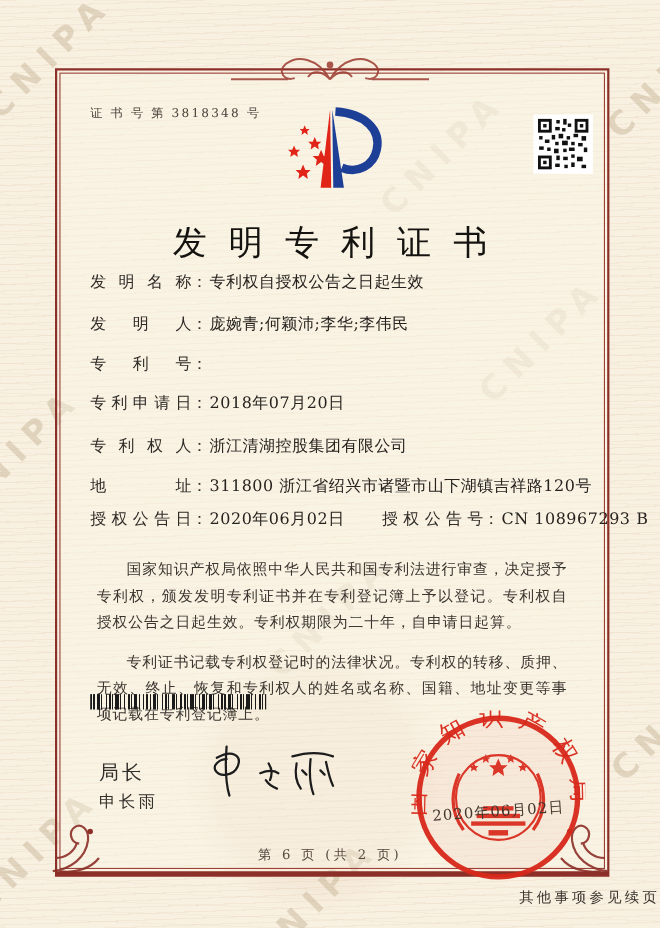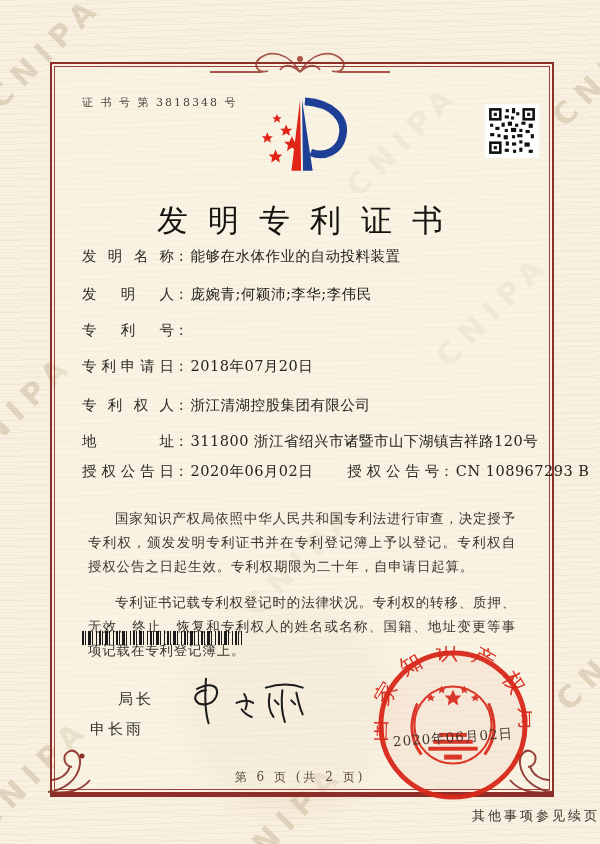--- a/index.html
+++ b/index.html
@@ -31,21 +31,21 @@
   .colon{margin:0 2px 0 0;color:#2e2a26;}
   .fval{letter-spacing:0.5px;color:#26221e;}
   .grant2{margin-left:34px;display:flex;align-items:baseline;}
   .paras{left:76px;top:494px;width:452px;font-size:13.5px;line-height:1.78;
     letter-spacing:0.8px;text-align:justify;color:#3a352e;}
   .paras p{margin:12px;text-indent:2em;}
   .barcode{left:82px;top:631px;width:160px;height:14px;
     background:repeating-linear-gradient(90deg,#1a1a1a 0 2px,rgba(0,0,0,0) 2px 3px,
       #1a1a1a 3px 4px,rgba(0,0,0,0) 4px 6px,#1a1a1a 6px 9px,rgba(0,0,0,0) 9px 10px,
       #1a1a1a 10px 11px,rgba(0,0,0,0) 11px 14px,#1a1a1a 14px 15px,rgba(0,0,0,0) 15px 17px);}
-  .signer-title{left:90px;top:690px;font-size:15px;letter-spacing:3px;margin-left:28px;}
+  .signer-title{left:90px;top:690px;font-size:18px;letter-spacing:3px;}
   .signer-name{left:90px;top:720px;font-size:15px;letter-spacing:3px;}
   .sig{left:178px;top:664px;width:140px;height:74px;}
   .seal{left:374px;top:646px;width:158px;height:158px;z-index:3;}
   .sealdate{left:376px;top:729px;width:154px;text-align:center;z-index:4;
     font-size:13.5px;letter-spacing:1px;color:#42362c;transform:rotate(-4deg);}
   .pageno{left:0;right:0;top:769px;text-align:center;font-size:12px;
     letter-spacing:3px;color:#55483f;}
   .footnote{left:0;right:0;top:807px;text-align:right;font-size:13px;
     letter-spacing:3px;color:#3a332c;}
   .qr{left:485px;top:104px;width:50px;height:50px;background:#fff;padding:2px;}
@@ -162,21 +162,21 @@
       <rect x="31" y="40" width="3" height="4"></rect>
         <rect x="40" y="42" width="4" height="3"></rect>
     </g>
   </svg>
 
   <div class="c title">发明专利证书</div>
 
   <div class="c frow" style="top:247px">
     <span class="flabel">发明名称</span>
       <span class="colon">：</span>
-    <span class="fval">能够在水体作业的自动投料装置</span>
+    <span class="fval">专利权自授权公告之日起生效</span>
   </div>
   <div class="c frow" style="top:285px">
     <span class="flabel">发明人</span>
       <span class="colon">：</span>
     <span class="fval">庞婉青;何颖沛;李华;李伟民</span>
   </div>
   <div class="c frow" style="top:321px">
     <span class="flabel">专利号</span>
       <span class="colon">：</span>
   </div>

